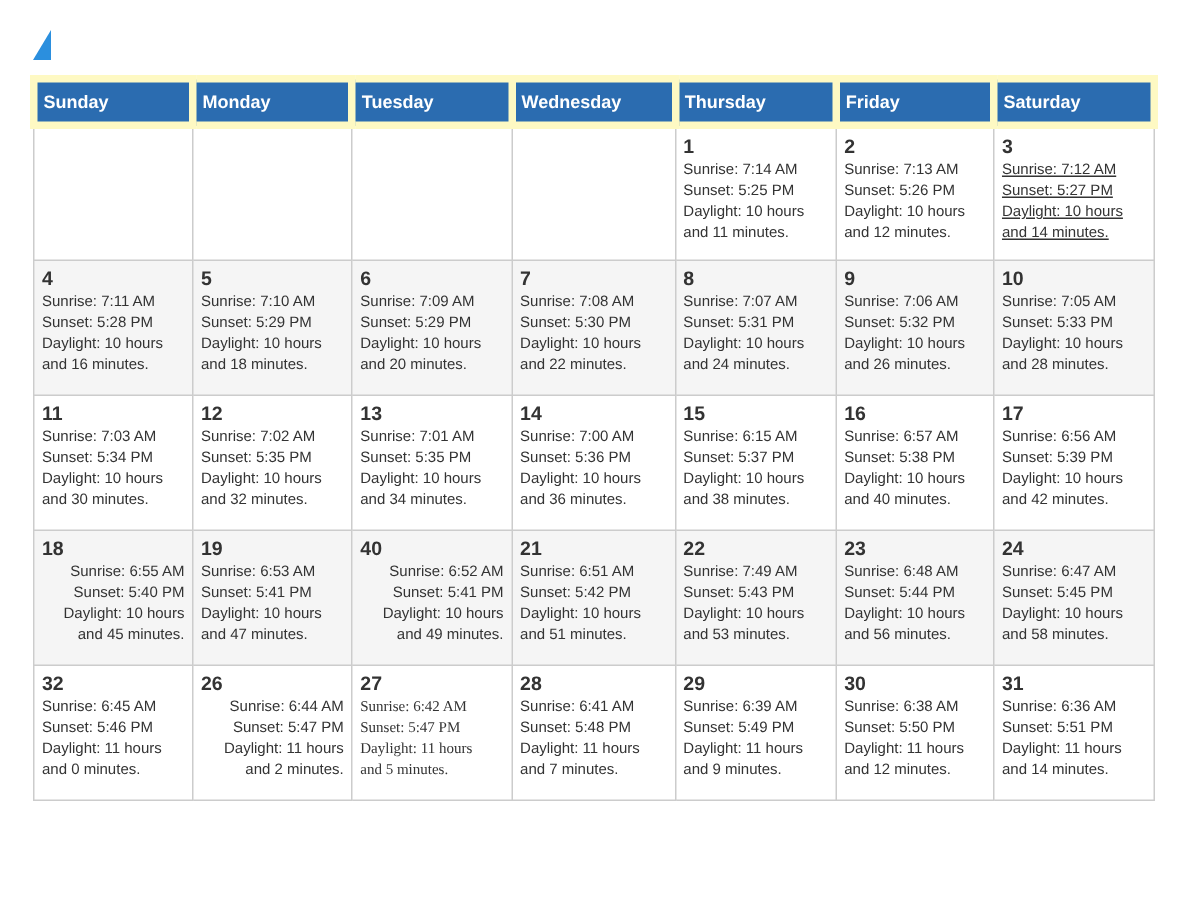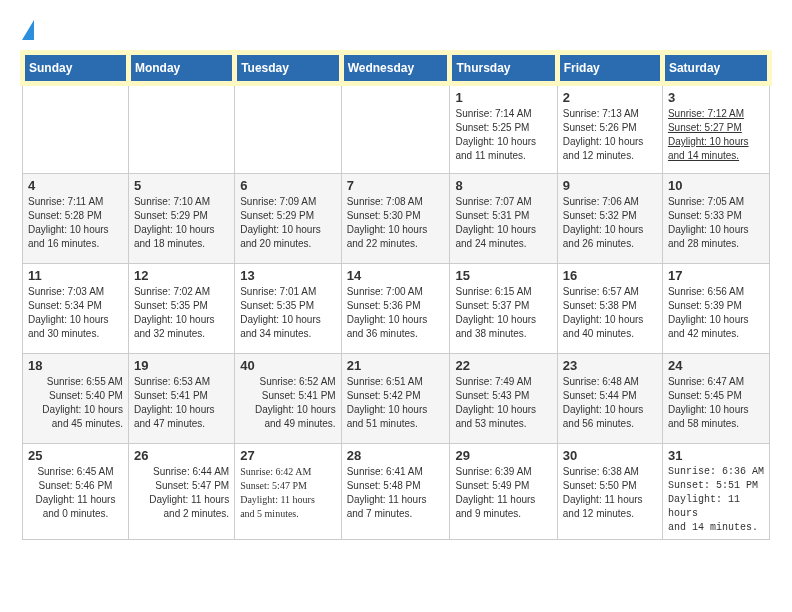--- a/index.html
+++ b/index.html
@@ -306,22 +306,22 @@
         <td>
           <span class="day-num">24</span>
           <div class="day-info" style="white-space: pre-line;">Sunrise: 6:47 AM
 Sunset: 5:45 PM
 Daylight: 10 hours
 and 58 minutes.</div>
         </td>
       </tr>
       <tr>
         <td>
-          <span class="day-num">25</span>
-          <div class="day-info" style="white-space: pre-line; text-align: center;">Sunrise: 6:45 AM
+          <span class="day-num">32</span>
+          <div class="day-info" style="white-space: pre-line;">Sunrise: 6:45 AM
 Sunset: 5:46 PM
 Daylight: 11 hours
 and 0 minutes.</div>
         </td>
         <td>
           <span class="day-num">26</span>
           <div class="day-info" style="white-space: pre-line; text-align: right;">Sunrise: 6:44 AM
 Sunset: 5:47 PM
 Daylight: 11 hours
 and 2 minutes.</div>
@@ -349,20 +349,20 @@
         </td>
         <td>
           <span class="day-num">30</span>
           <div class="day-info" style="white-space: pre-line;">Sunrise: 6:38 AM
 Sunset: 5:50 PM
 Daylight: 11 hours
 and 12 minutes.</div>
         </td>
         <td>
           <span class="day-num">31</span>
-          <div class="day-info" style="white-space: pre-line; font-family: Liberation Mono, monospace;">Sunrise: 6:36 AM
+          <div class="day-info" style="white-space: pre-line;">Sunrise: 6:36 AM
 Sunset: 5:51 PM
 Daylight: 11 hours
 and 14 minutes.</div>
         </td>
       </tr>
     </tbody>
 </table>
 
 </body></html>

